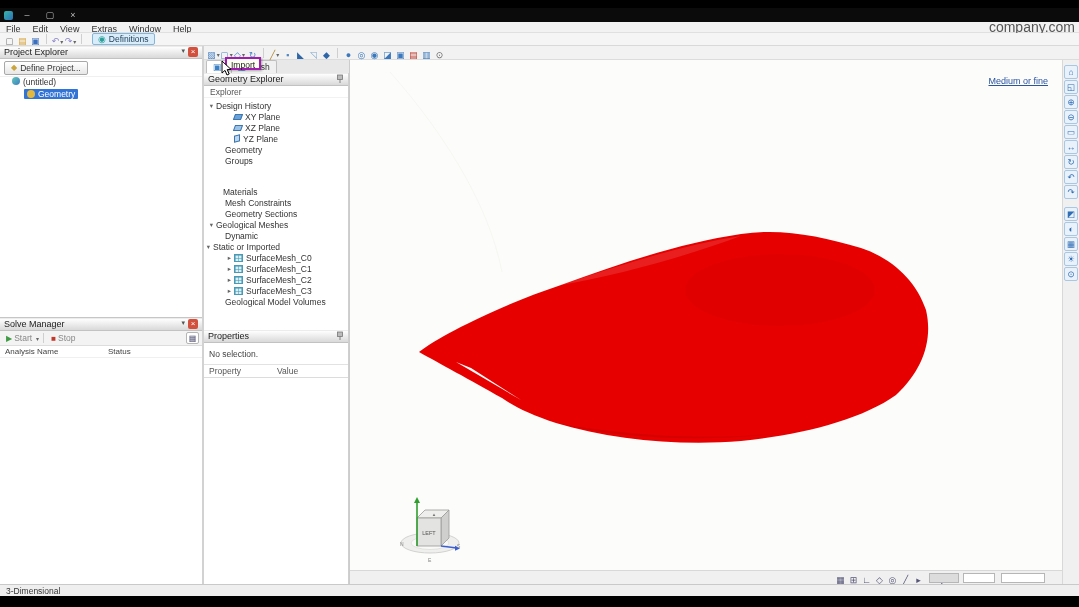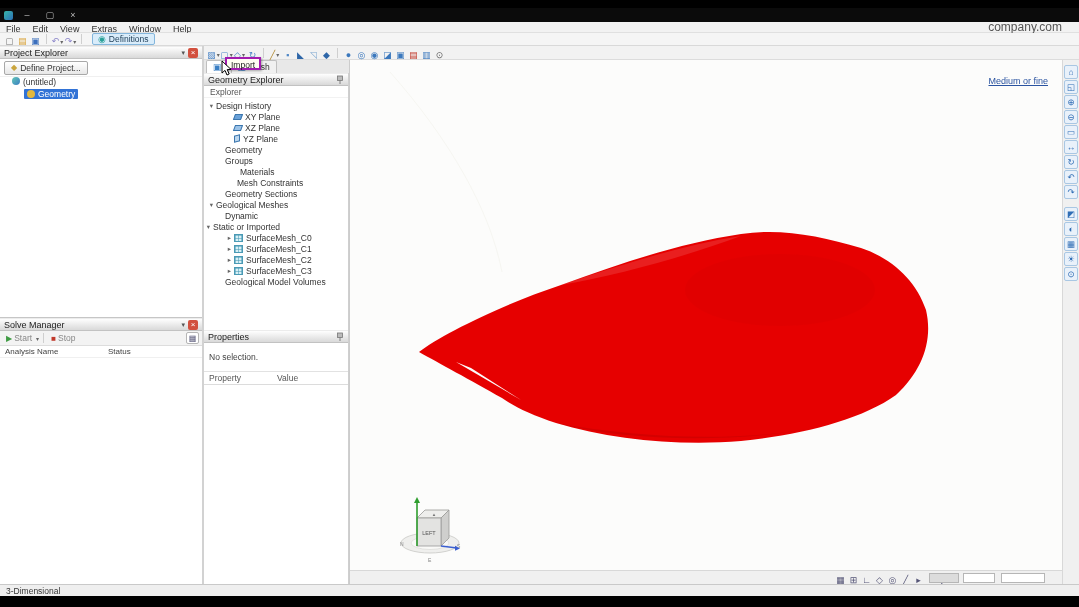--- a/index.html
+++ b/index.html
@@ -6,29 +6,29 @@
   html,body { width:1079px; height:607px; }
   body { position:relative; background:#000; overflow:hidden; }
   .abs { position:absolute; }
   
   #title-bar { left:0; top:8px; width:1079px; height:14px; background:#0b0b0b; display:flex; align-items:center; padding:0 4px; gap:5px; }
   #title-text { font-size:9.5px; color:#c9c9c9; flex:1; white-space:nowrap; }
   .win-ctl { width:18px; height:11px; font-size:9px; color:#bdbdbd; text-align:center; line-height:11px; }
   #app-icon { width:9px; height:9px; border-radius:2px; background:linear-gradient(135deg,#37b6a8,#2c6fb7); }
   #menu-bar { left:0; top:22px; width:1079px; height:11px; background:#f2f2f2; border-bottom:1px solid #e0e0e0; display:flex; align-items:center; }
   .menu-item { font-size:9px; color:#333; padding:0 6px; }
-  #menu-right { margin-left:auto; font-size:12px; color:#555; padding-right:17px; }
+  #menu-right { margin-left:auto; font-size:14px; color:#555; padding-right:4px; }
   #file-toolbar { left:0; top:33px; width:1079px; height:13px; background:#f5f5f5; border-bottom:1px solid #d9d9d9; display:flex; align-items:center; padding-left:3px; }
   .tbtn { display:inline-flex; align-items:center; justify-content:center; height:12px; min-width:13px; font-size:9px; border-radius:2px; }
   .tsep { display:inline-block; width:1px; height:10px; background:#cfcfcf; margin:0 4px; }
   .dd { font-size:6px; color:#666; margin-left:1px; }
   #definitions-btn { display:inline-flex; align-items:center; gap:3px; height:12px; margin-left:6px; padding:0 5px; background:#d9ecfa; border:1px solid #84b6dc; border-radius:2px; font-size:8.5px; color:#1d3d57; }
   #definitions-btn .glyph { color:#2aa198; font-size:9px; }
   
-  .phead { height:13px; background:linear-gradient(#fefefe,#d9d9d9); border-top:1px solid #ececec; border-bottom:1px solid #c2c2c2; display:flex; align-items:center; font-size:9px; color:#222; padding:0 4px; gap:3px; }
+  .phead { height:13px; background:linear-gradient(#fefefe,#d9d9d9); border-top:1px solid #ececec; border-bottom:1px solid #c2c2c2; display:flex; align-items:flex-start; font-size:9px; color:#222; padding:0 4px; gap:3px; }
   .phead .grow { flex:1; }
   .hdr-arrow { font-size:7px; color:#555; }
   .close-box { width:10px; height:10px; background:#d2503e; color:#fff; font-size:8px; line-height:9px; text-align:center; border-radius:2px; }
   .pin-icon { width:8px; height:10px; flex:none; }
   #left-col { left:0; top:46px; width:202px; height:538px; background:#e9e9e9; }
   #proj-panel { left:0; top:0; width:202px; height:272px; background:#fff; border-bottom:1px solid #c6c6c6; }
   #define-row { height:18px; background:#fff; display:flex; align-items:center; padding-left:4px; border-bottom:1px solid #f0f0f0; }
   #define-btn { display:inline-flex; align-items:center; gap:3px; height:14px; padding:0 6px; background:linear-gradient(#fff,#e7e7e7); border:1px solid #a8a8a8; border-radius:2px; font-size:8.5px; color:#333; }
   .proj-row { display:flex; align-items:flex-start; height:12px; font-size:8.5px; color:#333; }
   .dot-ic { width:8px; height:8px; border-radius:50%; flex:none; margin-right:3px; }
@@ -51,21 +51,21 @@
   .arr { width:9px; font-size:6.5px; color:#666; text-align:center; flex:none; }
   .sp { width:9px; flex:none; }
   .tic { flex:none; margin-right:3px; }
   .ic-plane-xy { width:8px; height:6px; background:#6aa1d8; border:1px solid #3c76ad; transform:skewX(-20deg); }
   .ic-plane-xz { width:8px; height:6px; background:#9cc3e8; border:1px solid #3c76ad; transform:skewX(-20deg); }
   .ic-plane-yz { width:6px; height:7px; background:#bcd7ef; border:1px solid #3c76ad; transform:skewY(-12deg); }
   .ic-mesh { width:9px; height:8px; border:1px solid #4a9ab5;
     background:repeating-linear-gradient(90deg,rgba(74,154,181,.55) 0 1px,transparent 1px 3px),
                repeating-linear-gradient(rgba(74,154,181,.55) 0 1px,transparent 1px 3px),#d8f0f6; }
   #prop-panel { left:204px; top:330px; width:145px; height:254px; background:#e9e9e9; border-right:1px solid #cfcfcf; }
-  #prop-empty { height:29px; background:#fff; font-size:8.5px; color:#444; display:flex; align-items:center; padding-left:5px; border-bottom:1px solid #e2e2e2; }
+  #prop-empty { height:22px; background:#fff; font-size:8.5px; color:#444; display:flex; align-items:center; padding-left:5px; border-bottom:1px solid #e2e2e2; }
   #prop-cols { height:13px; background:#fff; font-size:8.5px; color:#555; display:flex; align-items:center; padding-left:5px; border-bottom:1px solid #dcdcdc; }
   #prop-body { height:213px; background:#fff; }
   
   #canvas { left:349px; top:60px; width:713px; height:524px; background:#fcfcfb; border-left:1px solid #cccccc; }
   #quality-link { right:14px; top:16px; font-size:9px; color:#2a53a0; text-decoration:underline; }
   #canvas-bottom { left:0; bottom:0; width:713px; height:14px; background:#f0f0f0; border-top:1px solid #d8d8d8; display:flex; align-items:center; padding-left:484px; }
   .ro-box { position:absolute; height:10px; top:2px; background:#fff; border:1px solid #b6b6b6; }
   
   #right-bar { left:1062px; top:60px; width:17px; height:524px; background:#f0f0f0; border-left:1px solid #d8d8d8; padding-top:5px; }
   #right-bar .rwrap { display:flex; flex-direction:column; align-items:center; gap:1px; }
@@ -257,25 +257,25 @@
         <span>YZ Plane</span>
       </div>
       <div class="trow" style="padding-left: 12px;">
         <span class="sp"></span>
         <span>Geometry</span>
       </div>
       <div class="trow" style="padding-left: 12px;">
         <span class="sp"></span>
         <span>Groups</span>
       </div>
-      <div class="trow" style="padding-left: 27px;">
+      <div class="trow" style="padding-left: 10px; margin-top: 20px;">
         <span class="sp"></span>
         <span>Materials</span>
       </div>
-      <div class="trow" style="padding-left: 12px; margin-left: 12px;">
+      <div class="trow" style="padding-left: 12px;">
         <span class="sp"></span>
         <span>Mesh Constraints</span>
       </div>
       <div class="trow" style="padding-left: 12px;">
         <span class="sp"></span>
         <span>Geometry Sections</span>
       </div>
       <div class="trow" style="padding-left: 3px;">
         <span class="arr">▾</span>
         <span>Geological Meshes</span>

